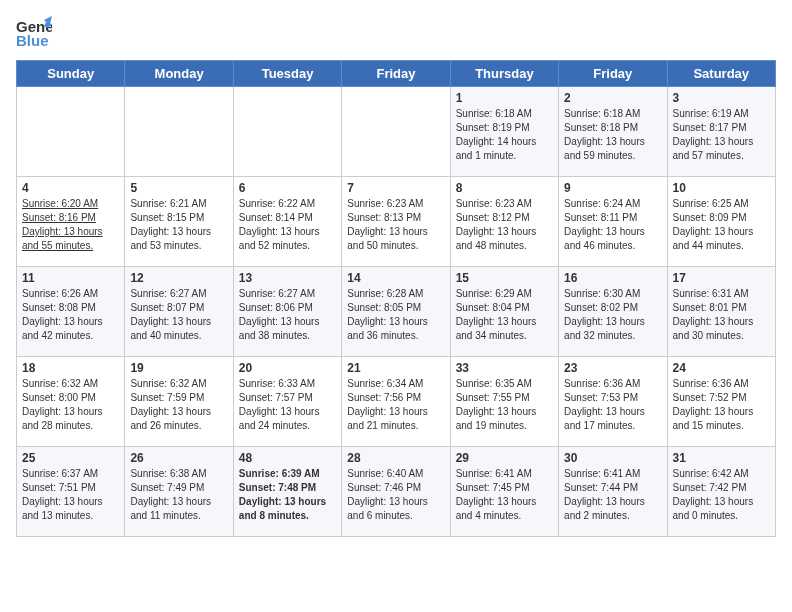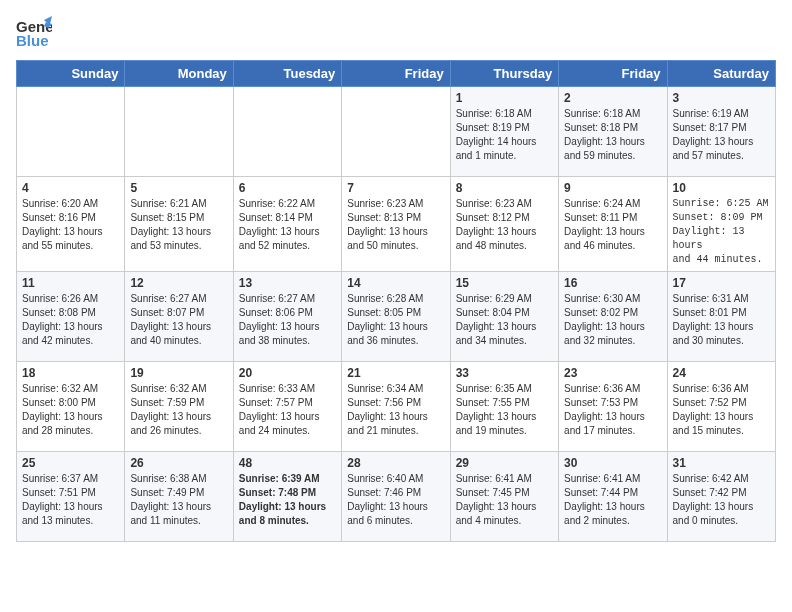--- a/index.html
+++ b/index.html
@@ -34,21 +34,21 @@
       color: #555;
     }
     table {
       width: 100%;
       border-collapse: collapse;
       table-layout: fixed;
     }
     thead th {
       background-color: #3a6db5;
       color: #fff;
-      text-align: right;
+      text-align: center;
       padding: 5px 6px;
       font-size: 13px;
       font-weight: bold;
       border: 1px solid #5a8dd0;
     }
     tbody td {
       border: 1px solid #ccc;
       vertical-align: top;
       padding: 4px 5px;
       font-size: 10.5px;
@@ -136,21 +136,21 @@
           <span class="day-num">3</span>
           <div class="day-info" style="white-space: pre-line;">Sunrise: 6:19 AM
 Sunset: 8:17 PM
 Daylight: 13 hours
 and 57 minutes.</div>
         </td>
       </tr>
       <tr>
         <td>
           <span class="day-num">4</span>
-          <div class="day-info" style="white-space: pre-line;">Sunrise: 6:20 AM
+          <div class="day-info" style="white-space: pre-line; text-decoration: underline;">Sunrise: 6:20 AM
 Sunset: 8:16 PM
 Daylight: 13 hours
 and 55 minutes.</div>
         </td>
         <td>
           <span class="day-num">5</span>
           <div class="day-info" style="white-space: pre-line;">Sunrise: 6:21 AM
 Sunset: 8:15 PM
 Daylight: 13 hours
 and 53 minutes.</div>
@@ -178,21 +178,21 @@
         </td>
         <td>
           <span class="day-num">9</span>
           <div class="day-info" style="white-space: pre-line;">Sunrise: 6:24 AM
 Sunset: 8:11 PM
 Daylight: 13 hours
 and 46 minutes.</div>
         </td>
         <td>
           <span class="day-num">10</span>
-          <div class="day-info" style="white-space: pre-line; font-family: Liberation Mono, monospace;">Sunrise: 6:25 AM
+          <div class="day-info" style="white-space: pre-line;">Sunrise: 6:25 AM
 Sunset: 8:09 PM
 Daylight: 13 hours
 and 44 minutes.</div>
         </td>
       </tr>
       <tr>
         <td>
           <span class="day-num">11</span>
           <div class="day-info" style="white-space: pre-line;">Sunrise: 6:26 AM
 Sunset: 8:08 PM

